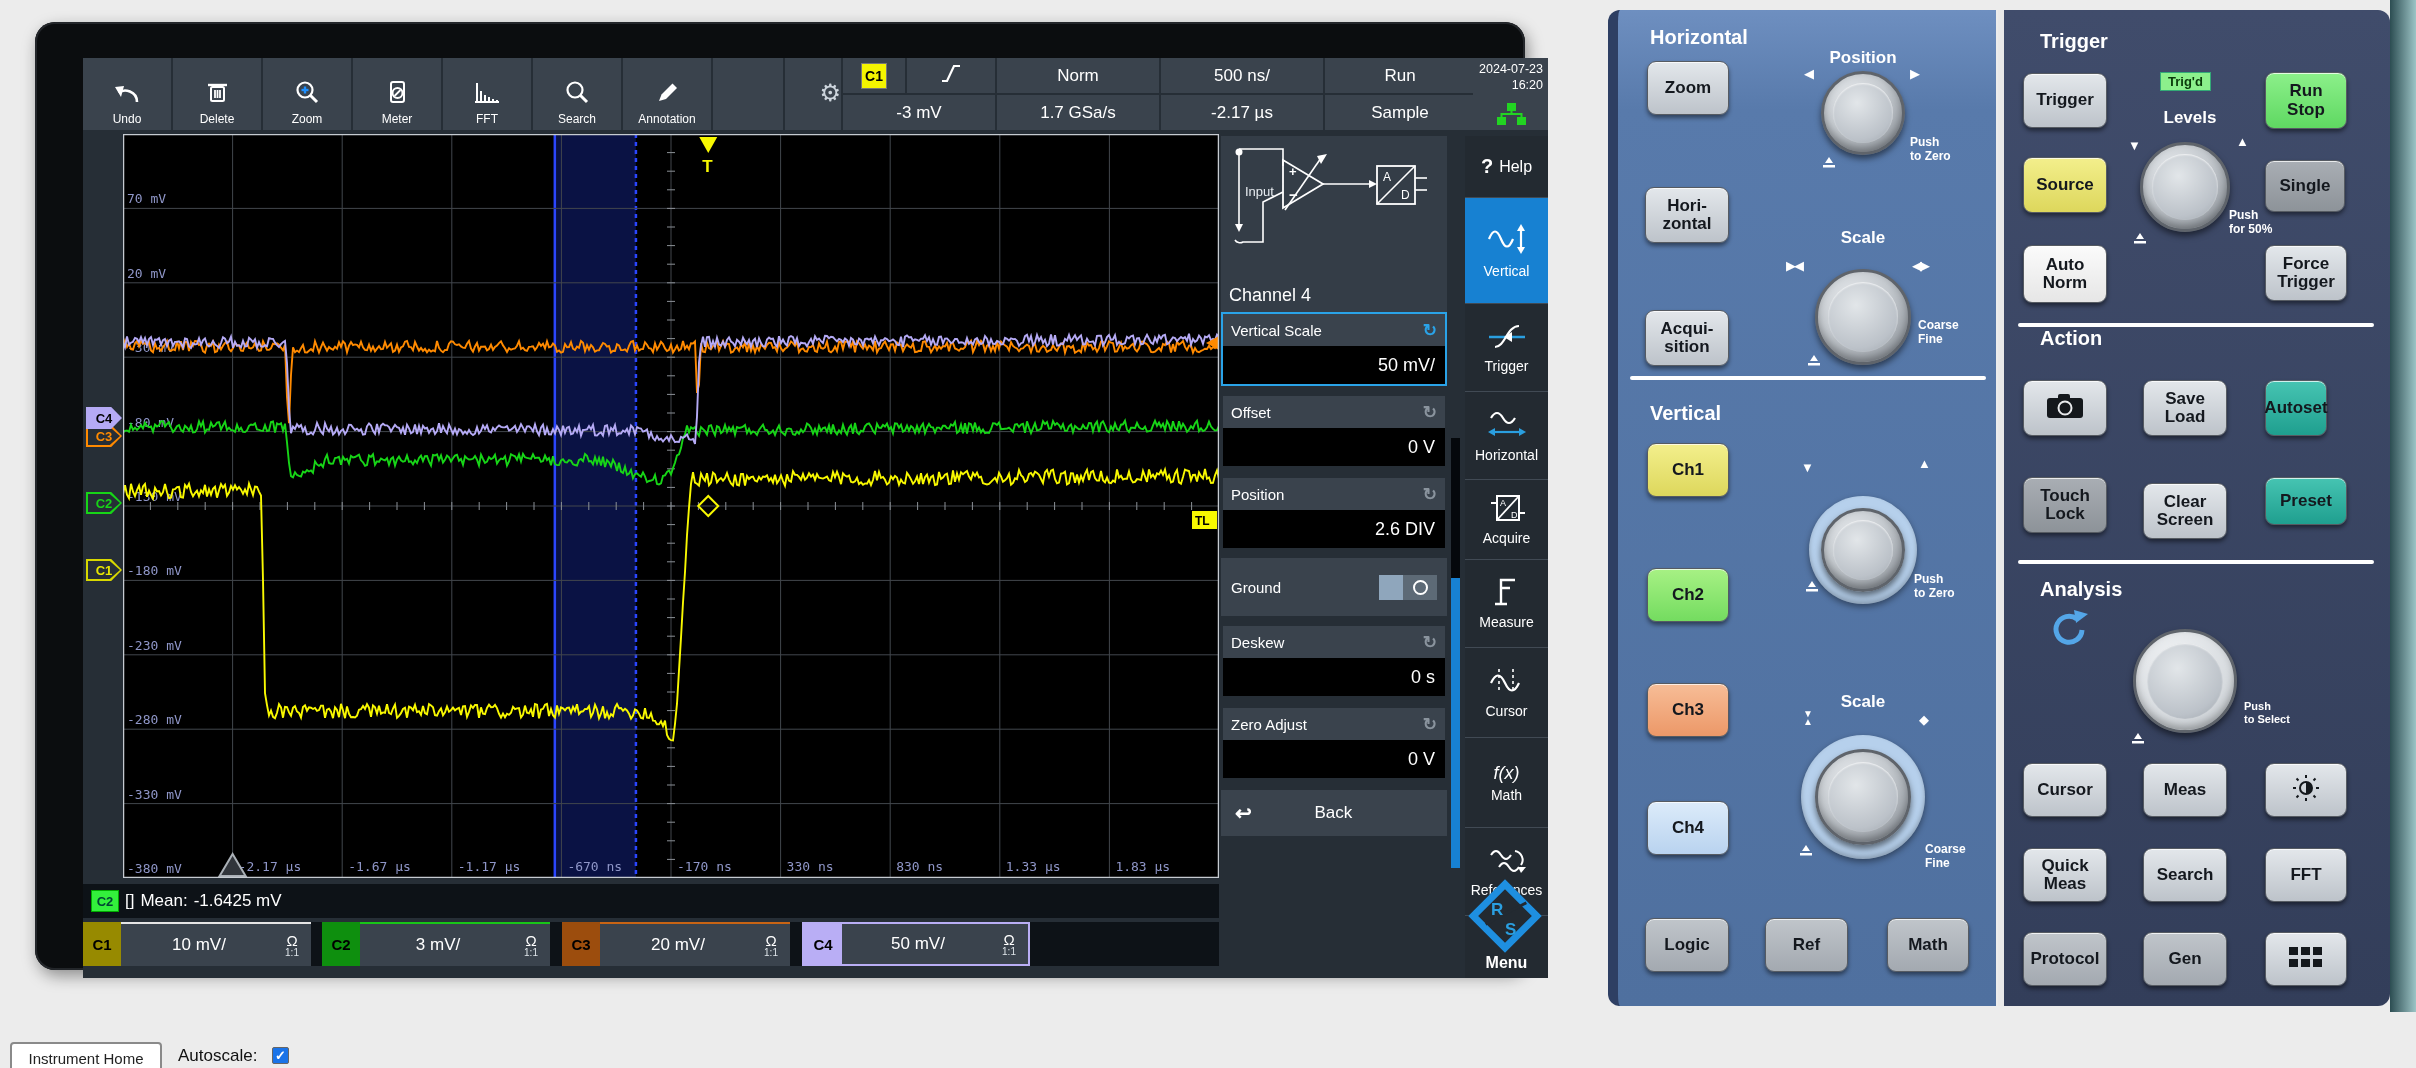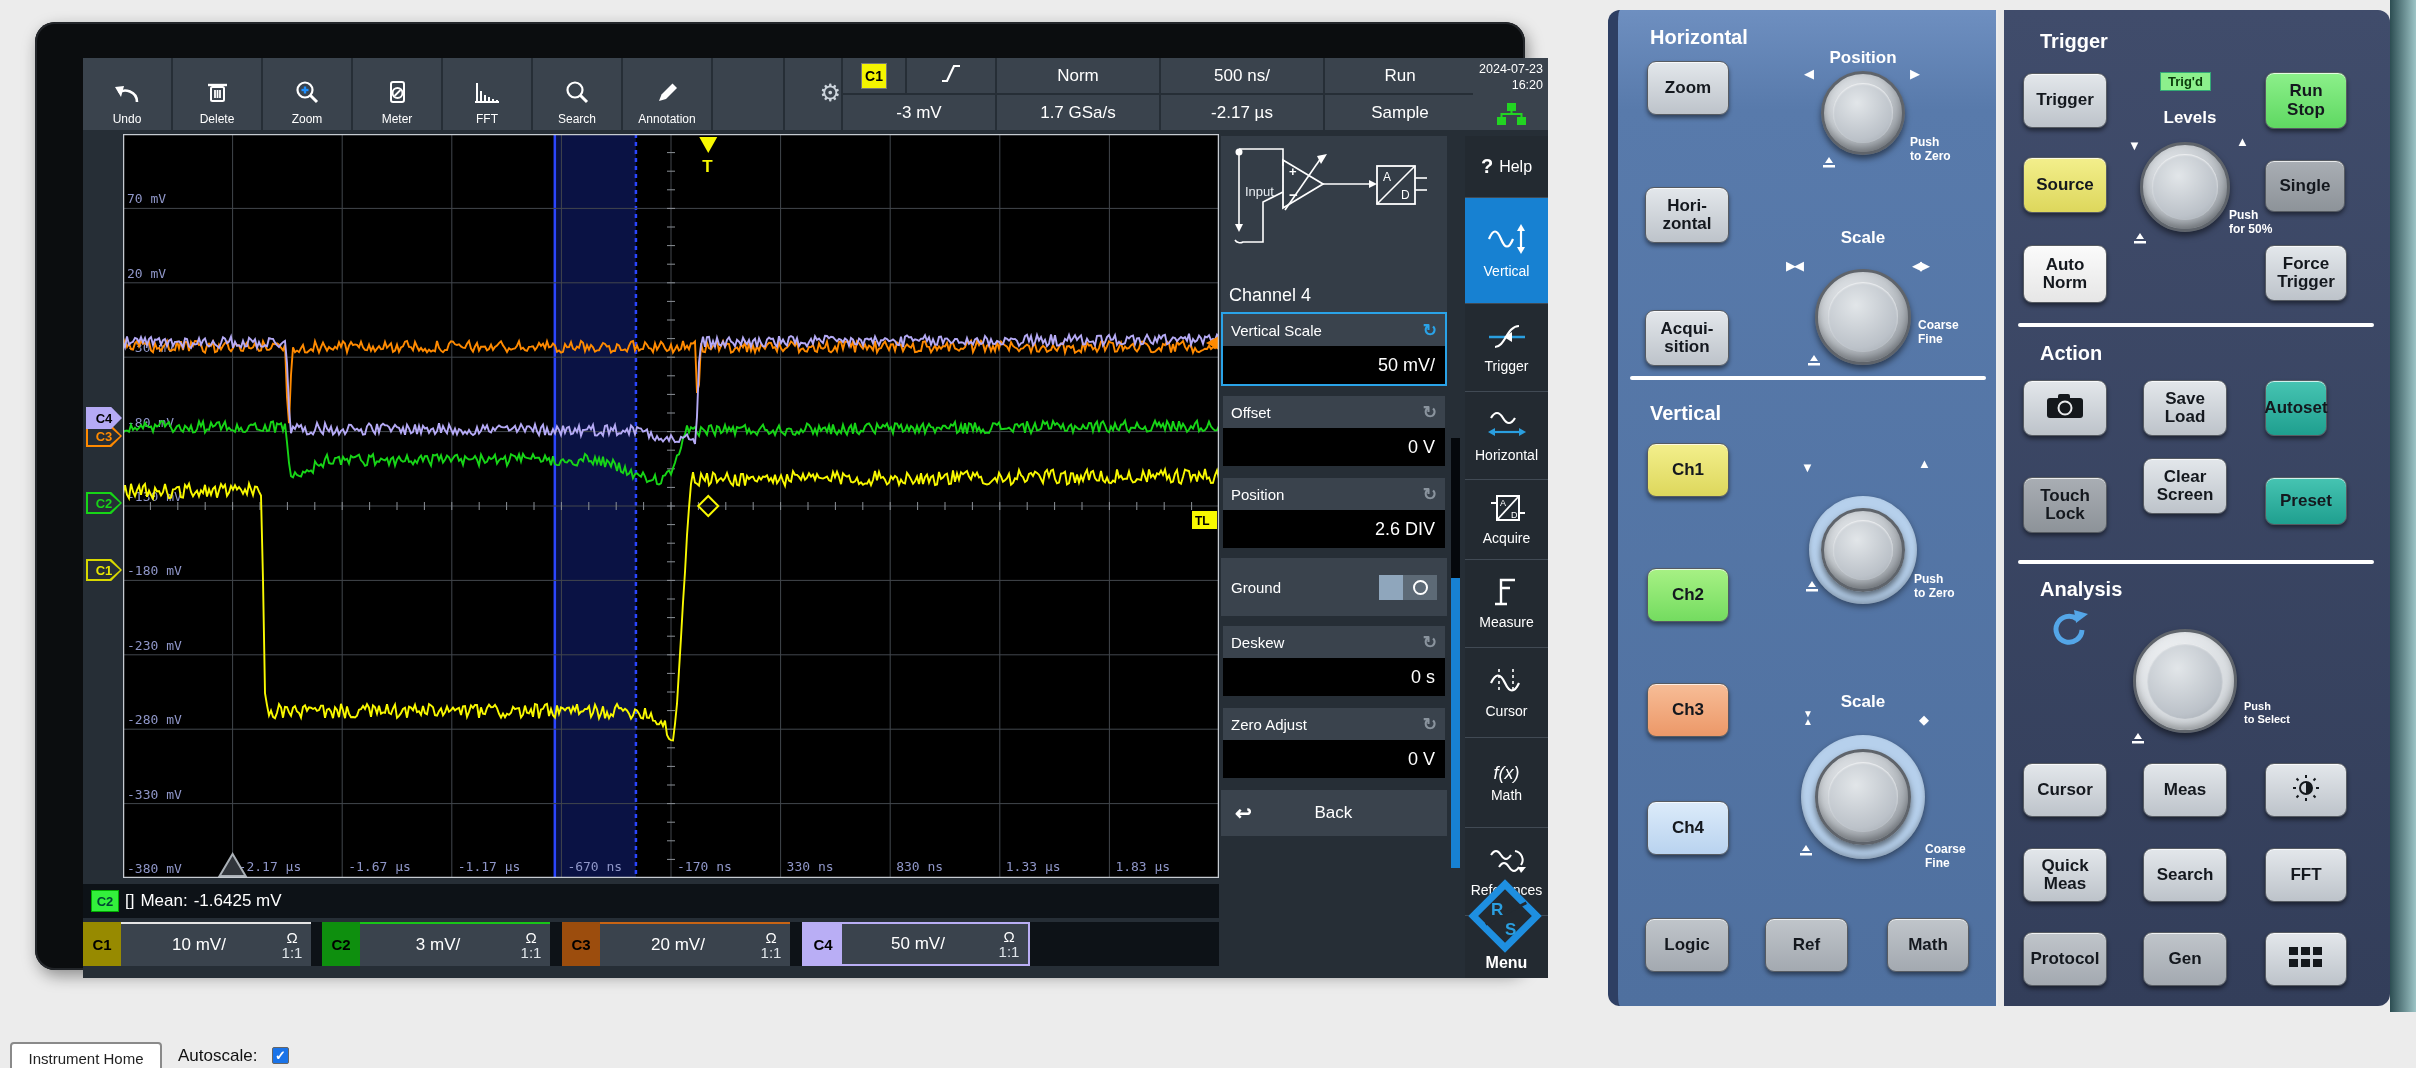--- a/index.html
+++ b/index.html
@@ -38,21 +38,21 @@
   .c2m-badge { background:#33ef3c; color:#043; font-weight:bold; font-size:13px; width:28px; height:22px;
                display:flex; align-items:center; justify-content:center; margin:0 6px 0 8px; border:1px solid #0a0; }
   .channel-bar { position:absolute; left:0; top:864px; width:1136px; height:44px; background:#0d1217; }
   .ch-cell { position:absolute; top:0; height:44px; width:228px; display:flex; }
   .ch-badge { width:38px; height:100%; display:flex; align-items:center; justify-content:center;
               color:#000; font-weight:bold; font-size:15px; }
   .ch-val { flex:1; background:#3a434d; color:#fff; display:flex; align-items:center; position:relative; }
   .ch-scale { flex:1; text-align:center; font-size:17px; }
   .ch-ohm { width:34px; text-align:center; line-height:1; padding-right:4px; }
   .ch-ohm .ohm { font-size:15px; display:block; }
-  .ch-ohm .probe { font-size:15px; display:block; color:#dfe5ea; }
+  .ch-ohm .probe { font-size:10px; display:block; color:#dfe5ea; }
 
   
   .dialog { position:absolute; left:1138px; top:78px; width:226px; height:842px; }
   .diagram-box { height:176px; background:#343d47; position:relative; }
   .dialog-title { position:absolute; left:8px; bottom:6px; color:#fff; font-size:18px; }
   .fields { margin-top:0; }
   .field { margin-bottom:8px; border:2px solid transparent; }
   .field.focused { border-color:#2aa3e8; }
   .f-head { background:#3a434d; height:32px; display:flex; align-items:center; padding:0 8px; color:#fff; font-size:15px; }
   .f-reset { margin-left:auto; font-size:17px; color:#8a949e; font-weight:bold; }
@@ -679,34 +679,34 @@
     <div class="touch" style="left:128px;top:222px"><svg width="16" height="14">
           <polygon points="8,1 12,7 4,7" fill="#fff"></polygon>
           <rect x="2" y="9" width="12" height="2.5" fill="#fff"></rect>
         </svg></div>
     <div class="hw-btn b-white" style="left:19px;top:235px;width:84px;height:58px">Auto
 Norm</div>
     <div class="hw-btn" style="left:261px;top:235px;width:82px;height:56px">Force
 Trigger</div>
     <div class="hw-divider" style="left:14px;top:313px;width:356px"></div>
 
-    <div class="hw-heading" style="left:36px;top:332px">Action</div>
+    <div class="hw-heading" style="left:36px;top:317px">Action</div>
     <div class="hw-btn" style="left:19px;top:370px;width:84px;height:56px">
       <span><svg width="44" height="30">
             <rect x="4" y="7" width="36" height="20" rx="3" fill="#14181c"></rect>
             <rect x="15" y="3" width="12" height="6" rx="2" fill="#14181c"></rect>
             <circle cx="22" cy="17" r="6.5" fill="none" stroke="#e8eaec" stroke-width="2"></circle>
           </svg></span>
     </div>
     <div class="hw-btn" style="left:139px;top:370px;width:84px;height:56px">Save
 Load</div>
     <div class="hw-btn b-teal" style="left:261px;top:370px;width:62px;height:56px">Autoset</div>
     <div class="hw-btn b-dgray" style="left:19px;top:467px;width:84px;height:56px">Touch
 Lock</div>
-    <div class="hw-btn" style="left:139px;top:448px;width:84px;height:56px">Clear
+    <div class="hw-btn" style="left:139px;top:473px;width:84px;height:56px">Clear
 Screen</div>
     <div class="hw-btn b-teal" style="left:261px;top:467px;width:82px;height:48px">Preset</div>
     <div class="hw-divider" style="left:14px;top:550px;width:356px"></div>
 
     <div class="hw-heading" style="left:36px;top:568px">Analysis</div>
     <div style="position:absolute;left:44px;top:596px">
       <svg width="44" height="44">
           <path d="M34 24 a13 13 0 1 1 -5 -11" fill="none" stroke="#54a6e8" stroke-width="5"></path>
           <polygon points="26,4 40,8 28,17" fill="#54a6e8"></polygon>
         </svg>

